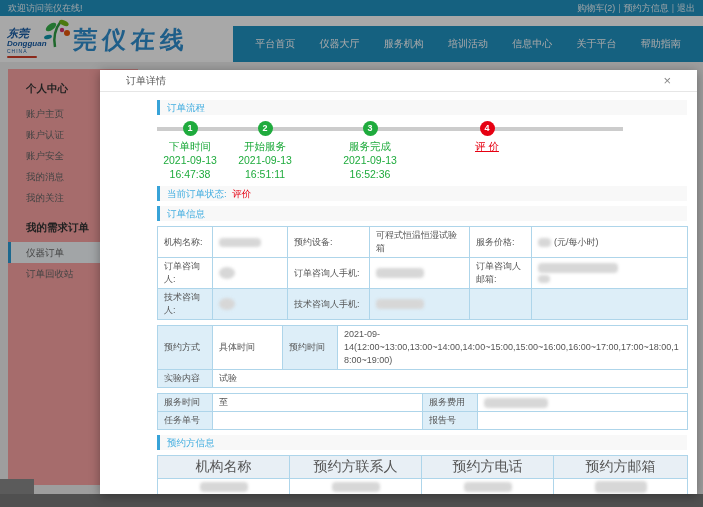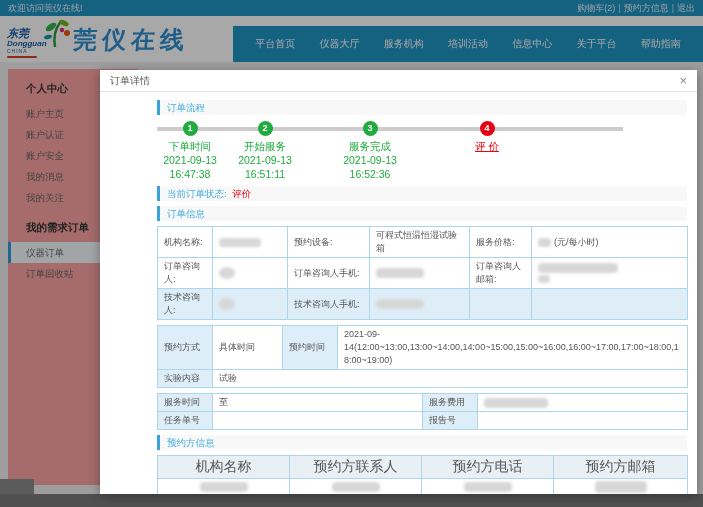--- a/index.html
+++ b/index.html
@@ -36,21 +36,21 @@
 
   
   .footer { position:absolute; left:0; right:0; top:494px; height:13px; background:#7a7a7a; }
   .corner-block { position:absolute; left:0; top:479px; width:34px; height:28px; background:#8a8a8a; }
 
   
   .overlay { position:absolute; inset:0; background:rgba(0,0,0,0.34); }
   .modal { position:absolute; left:100px; top:70px; width:597px; height:424px; background:#ffffff;
            box-shadow:0 2px 10px rgba(0,0,0,.35); overflow:hidden; }
   .modal-titlebar { height:22px; border-bottom:1px solid #e6e6e6; display:flex; align-items:center;
-                    justify-content:space-between; padding:0 10px; }
+                    justify-content:space-between; padding:0 26px; }
   .modal-title { font-size:10px; color:#555; }
   .modal-close { font-size:13px; color:#888; cursor:pointer; line-height:13px; }
   .modal-body { padding:8px 10px 0 57px; }
 
   
   .sec-hdr { height:15px; line-height:15px; background:#f8f8f8; border-left:3px solid #38a3d8;
              padding-left:7px; font-size:9.5px; color:#41ade0; margin-top:5px; }
   .sec-hdr:first-child { margin-top:0; }
   .sec-hdr .status-val { color:#e60012; margin-left:3px; }
 

